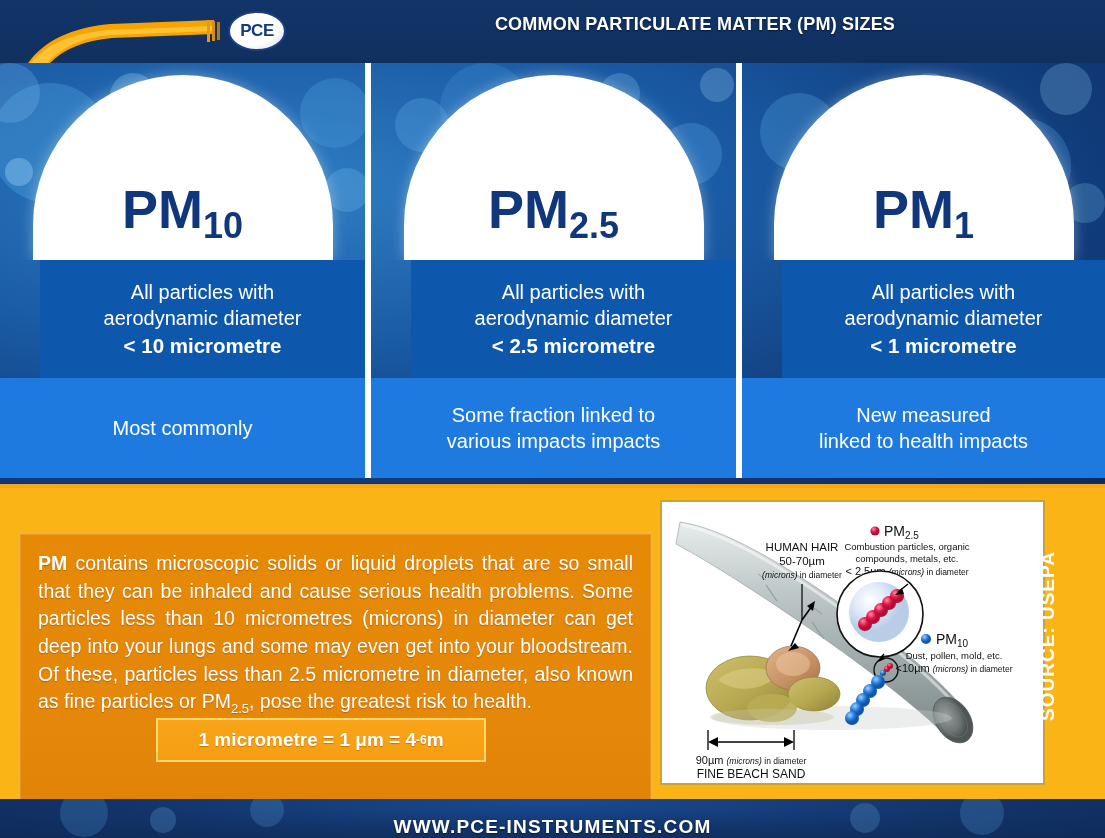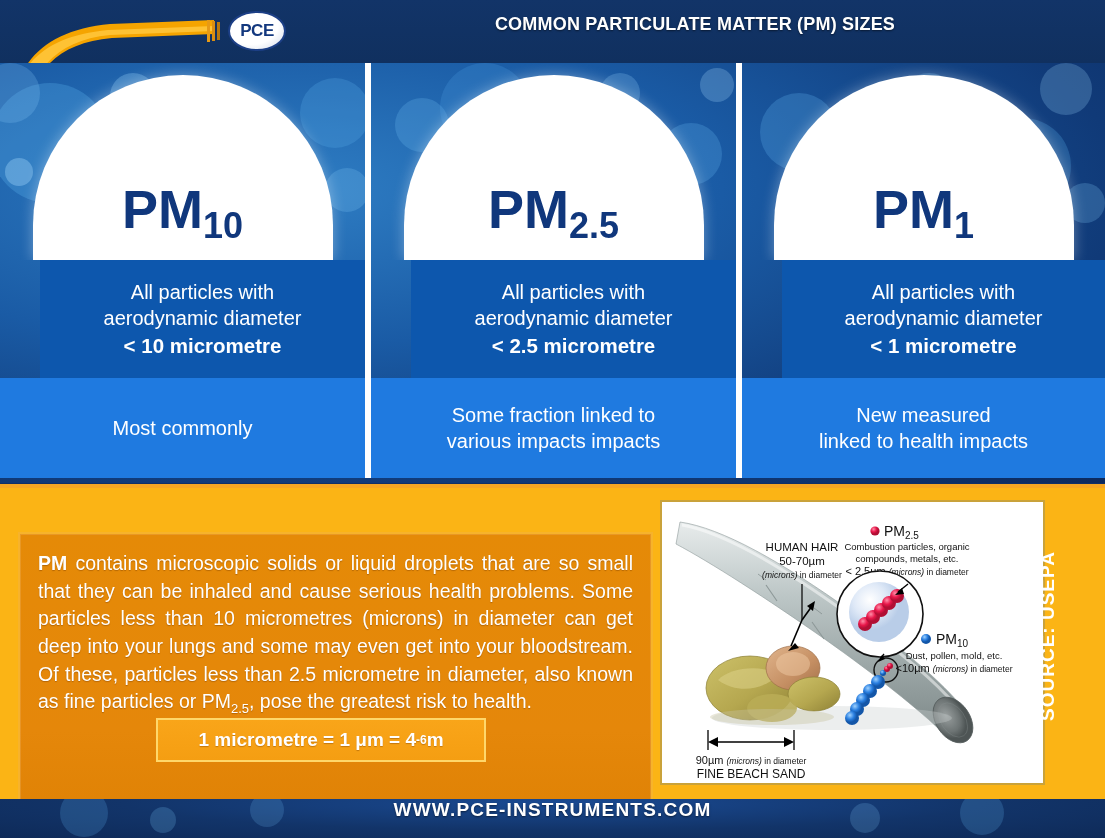--- a/index.html
+++ b/index.html
@@ -151,21 +151,21 @@
     transform: translate(-50%,-50%) rotate(-90deg);
     transform-origin: center center;
     color:#ffffff; font-size:19px; font-weight:bold;
     letter-spacing:1px; white-space:nowrap;
   }
 
   
   .footer {
     position:absolute; left:0; bottom:0; width:1105px; height:39px;
     background: radial-gradient(ellipse at 50% 10%, #1a4a92 0%, #123469 55%, #0e2a58 100%);
-    display:flex; align-items:flex-start; justify-content:center;
+    display:flex; align-items:flex-end; justify-content:center;
     overflow:hidden;
   }
   .footer-text {
     color:#ffffff; font-size:19px; font-weight:bold; letter-spacing:1.2px;
     text-shadow:0 1px 2px rgba(0,0,0,.5);
     position:relative; z-index:2;
   }
   .footer-bokeh { position:absolute; border-radius:50%; }
 </style>
 </head>

